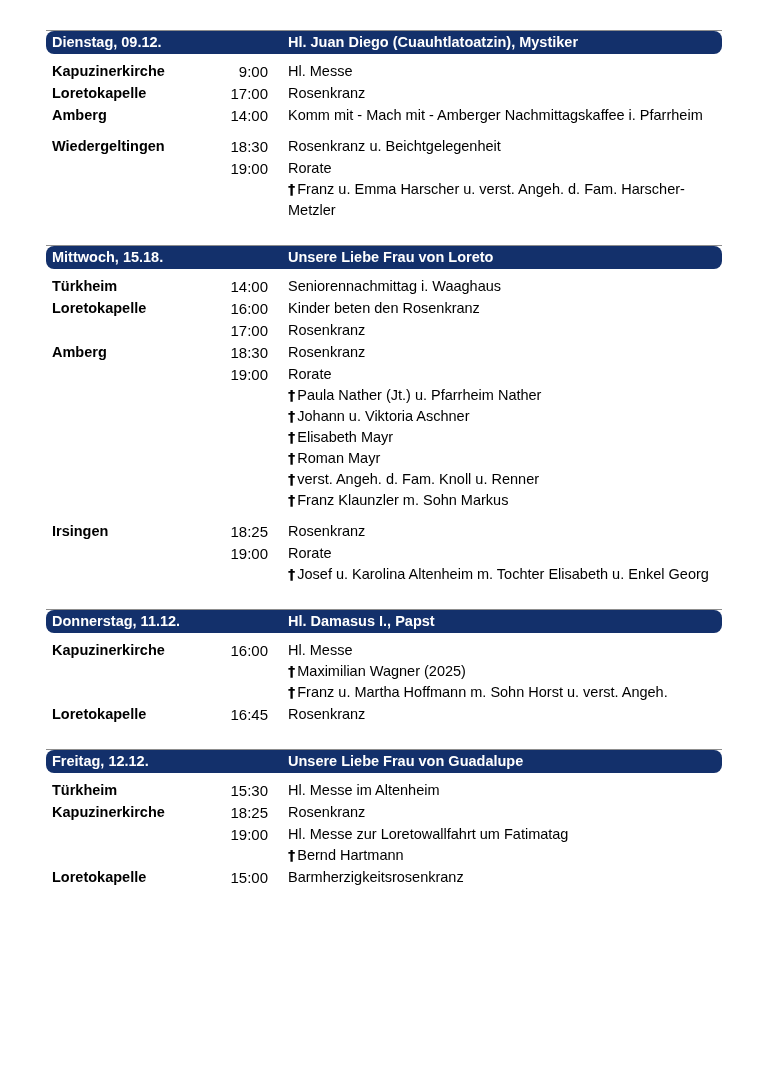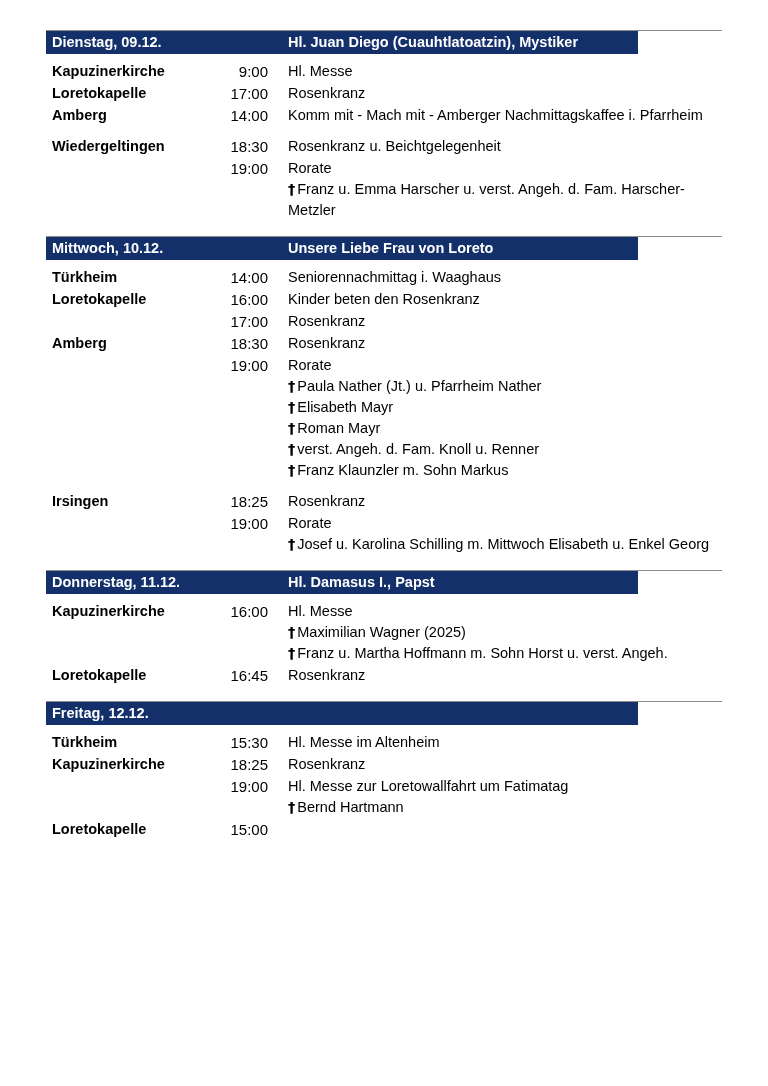--- a/index.html
+++ b/index.html
@@ -31,35 +31,36 @@
     margin: 0;
   }
   .day-header {
     background: #13306b;
     color: #ffffff;
     font-weight: bold;
     font-size: 14.5px;
     height: 23px;
     line-height: 23px;
     display: flex;
-    width: 592px;
+    width: 676px;
     overflow: hidden;
+    border-radius: 8px;
   }
   .day-header .dh-date {
     width: 242px;
     padding-left: 6px;
     white-space: nowrap;
   }
   .day-header .dh-feast {
     flex: 1;
     white-space: nowrap;
   }
   .entries {
     padding-top: 7px;
-    padding-bottom: 14px;
+    padding-bottom: 23px;
   }
   .entry {
     display: flex;
     align-items: flex-start;
     margin-bottom: 1px;
   }
   .entry.gap-before {
     margin-top: 10px;
   }
   .e-place {
@@ -141,21 +142,21 @@
             <div class="e-desc">
               <span class="d-line">Rorate</span>
               <span class="d-intent"><span class="cross">†</span><span>Franz u. Emma Harscher u. verst. Angeh. d. Fam. Harscher-Metzler</span></span>
             </div>
           </div>
         </div>
       </div>
       <div class="day-section">
         <div class="rule"></div>
         <div class="day-header">
-          <div class="dh-date">Mittwoch, 10.12.</div>
+          <div class="dh-date">Mittwoch, 15.18.</div>
           <div class="dh-feast">Unsere Liebe Frau von Loreto</div>
         </div>
         <div class="entries">
           <div class="entry">
             <div class="e-place">Türkheim</div>
             <div class="e-time">14:00</div>
             <div class="e-desc">
               <span class="d-line">Seniorennachmittag i. Waaghaus</span>
             </div>
           </div>
@@ -179,39 +180,40 @@
             <div class="e-desc">
               <span class="d-line">Rosenkranz</span>
             </div>
           </div>
           <div class="entry">
             <div class="e-place"></div>
             <div class="e-time">19:00</div>
             <div class="e-desc">
               <span class="d-line">Rorate</span>
               <span class="d-intent"><span class="cross">†</span><span>Paula Nather (Jt.) u. Pfarrheim Nather</span></span>
+              <span class="d-intent"><span class="cross">†</span><span>Johann u. Viktoria Aschner</span></span>
               <span class="d-intent"><span class="cross">†</span><span>Elisabeth Mayr</span></span>
               <span class="d-intent"><span class="cross">†</span><span>Roman Mayr</span></span>
               <span class="d-intent"><span class="cross">†</span><span>verst. Angeh. d. Fam. Knoll u. Renner</span></span>
               <span class="d-intent"><span class="cross">†</span><span>Franz Klaunzler m. Sohn Markus</span></span>
             </div>
           </div>
           <div class="entry gap-before">
             <div class="e-place">Irsingen</div>
             <div class="e-time">18:25</div>
             <div class="e-desc">
               <span class="d-line">Rosenkranz</span>
             </div>
           </div>
           <div class="entry">
             <div class="e-place"></div>
             <div class="e-time">19:00</div>
             <div class="e-desc">
               <span class="d-line">Rorate</span>
-              <span class="d-intent"><span class="cross">†</span><span>Josef u. Karolina Schilling m. Mittwoch Elisabeth u. Enkel Georg</span></span>
+              <span class="d-intent"><span class="cross">†</span><span>Josef u. Karolina Altenheim m. Tochter Elisabeth u. Enkel Georg</span></span>
             </div>
           </div>
         </div>
       </div>
       <div class="day-section">
         <div class="rule"></div>
         <div class="day-header">
           <div class="dh-date">Donnerstag, 11.12.</div>
           <div class="dh-feast">Hl. Damasus I., Papst</div>
         </div>
@@ -231,20 +233,21 @@
             <div class="e-desc">
               <span class="d-line">Rosenkranz</span>
             </div>
           </div>
         </div>
       </div>
       <div class="day-section">
         <div class="rule"></div>
         <div class="day-header">
           <div class="dh-date">Freitag, 12.12.</div>
+          <div class="dh-feast">Unsere Liebe Frau von Guadalupe</div>
         </div>
         <div class="entries">
           <div class="entry">
             <div class="e-place">Türkheim</div>
             <div class="e-time">15:30</div>
             <div class="e-desc">
               <span class="d-line">Hl. Messe im Altenheim</span>
             </div>
           </div>
           <div class="entry">
@@ -258,17 +261,20 @@
             <div class="e-place"></div>
             <div class="e-time">19:00</div>
             <div class="e-desc">
               <span class="d-line">Hl. Messe zur Loretowallfahrt um Fatimatag</span>
               <span class="d-intent"><span class="cross">†</span><span>Bernd Hartmann</span></span>
             </div>
           </div>
           <div class="entry">
             <div class="e-place">Loretokapelle</div>
             <div class="e-time">15:00</div>
+            <div class="e-desc">
+              <span class="d-line">Barmherzigkeitsrosenkranz</span>
+            </div>
           </div>
         </div>
       </div>
     </div>
 </div>
 
 </body></html>

